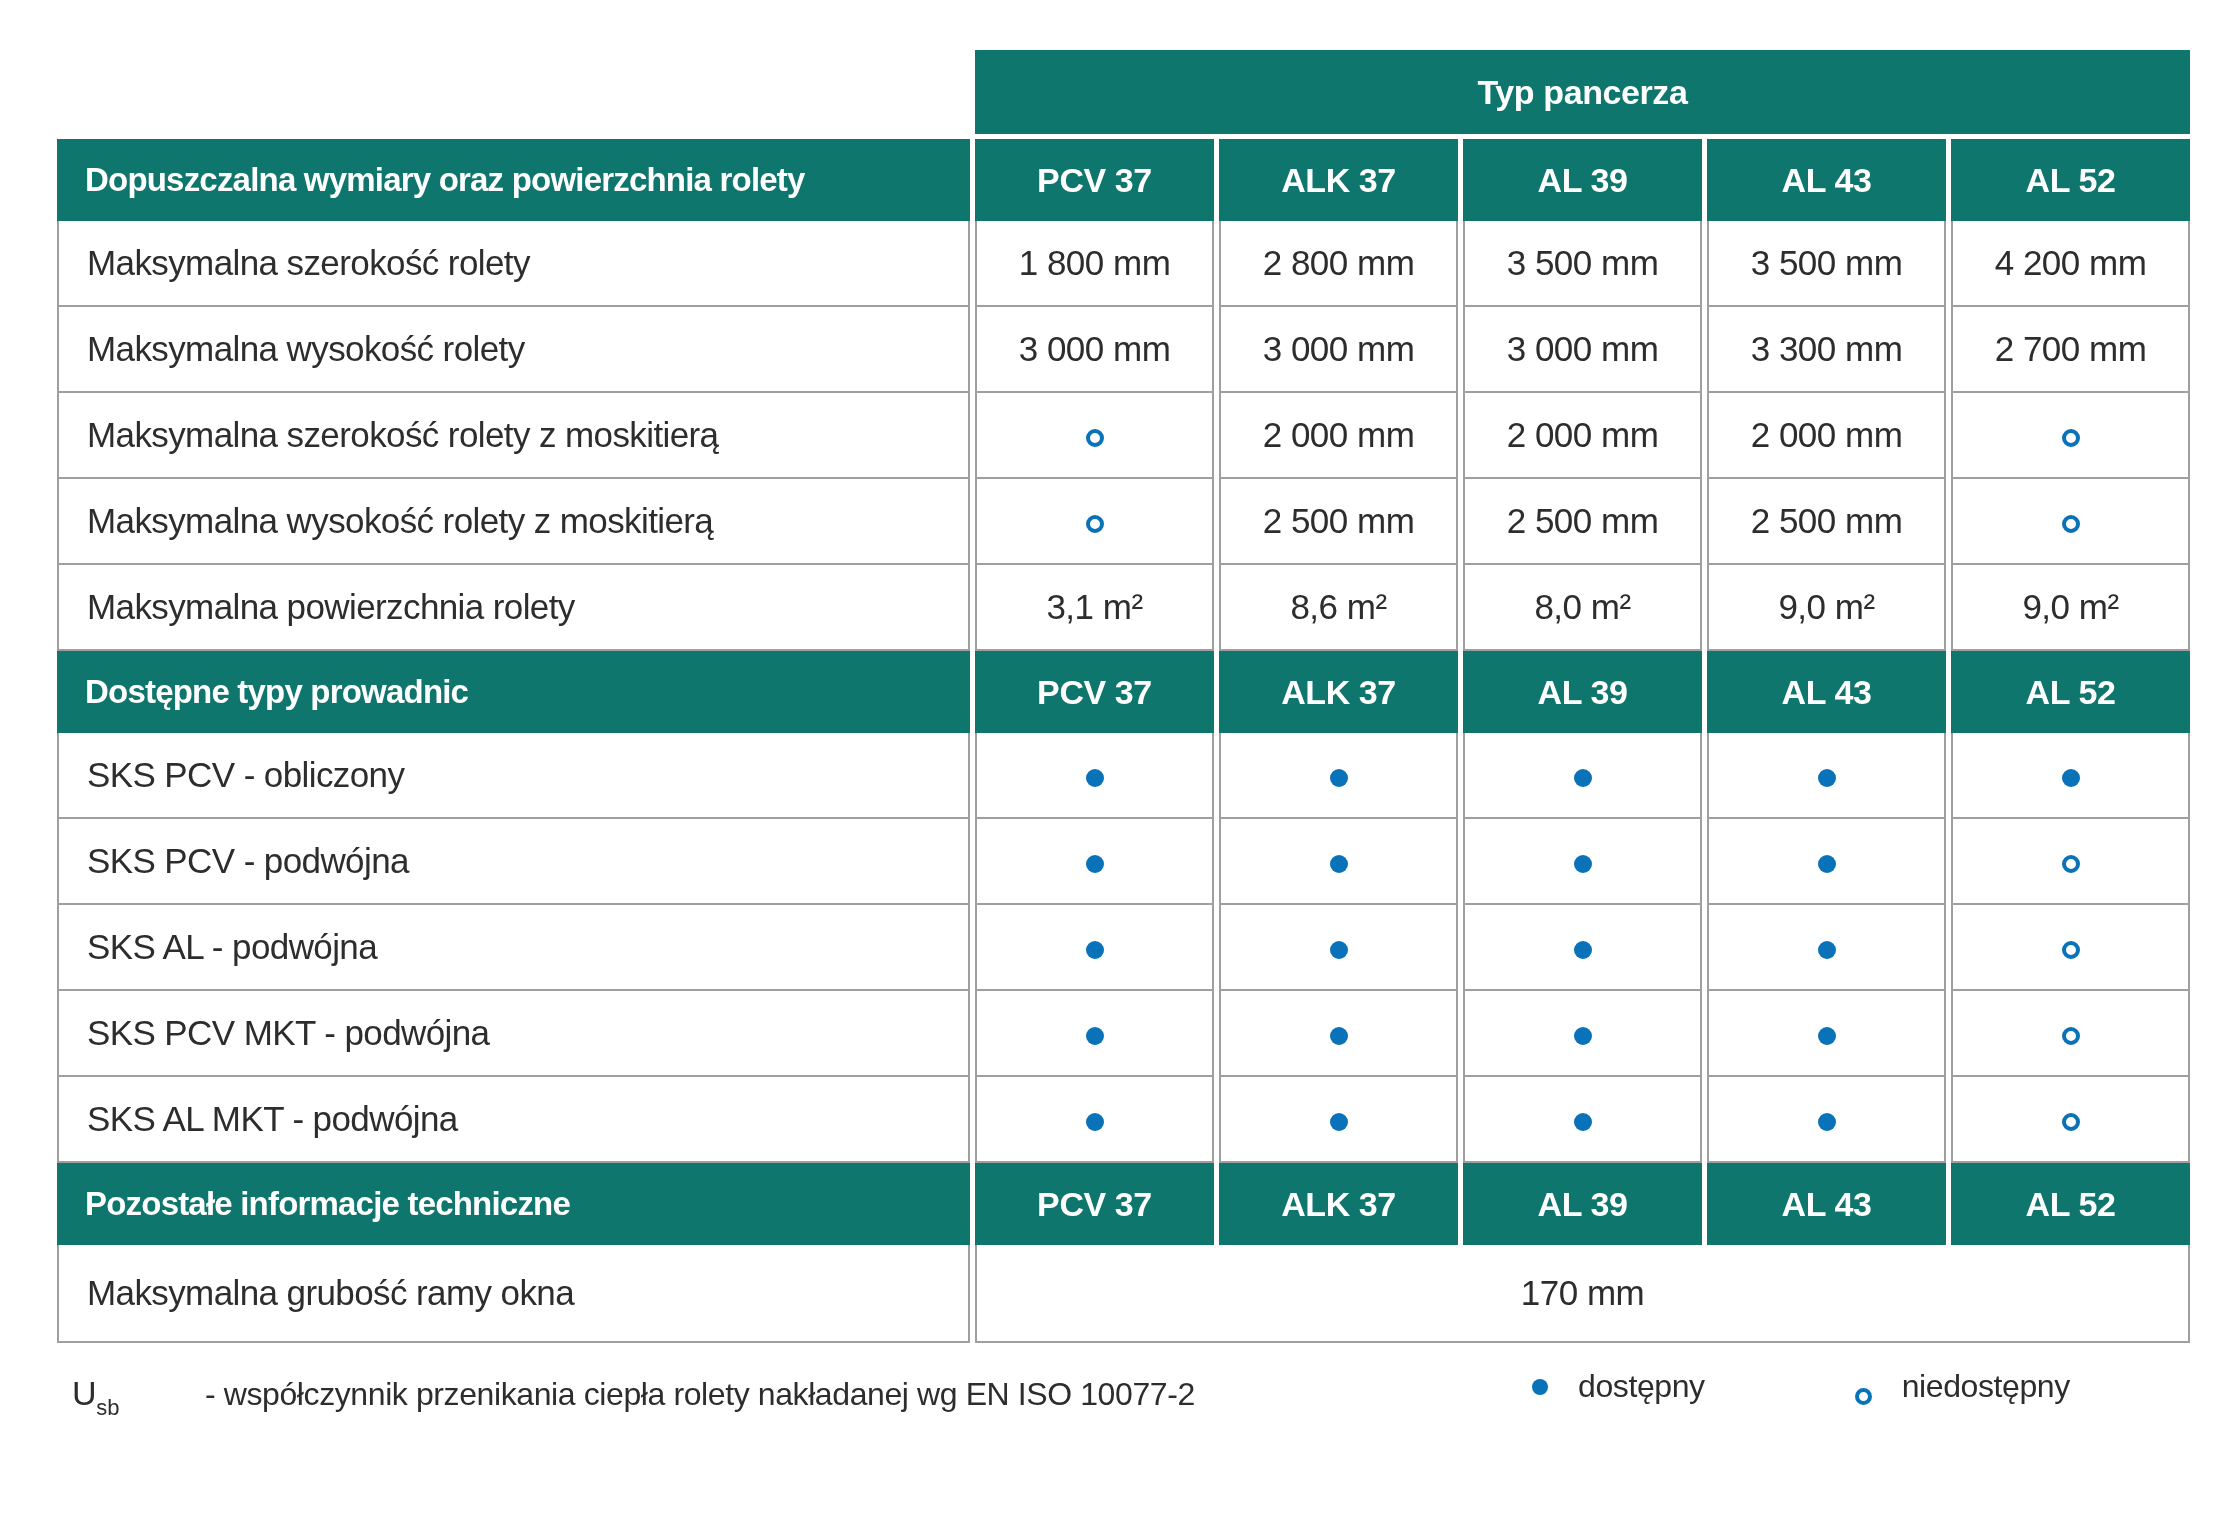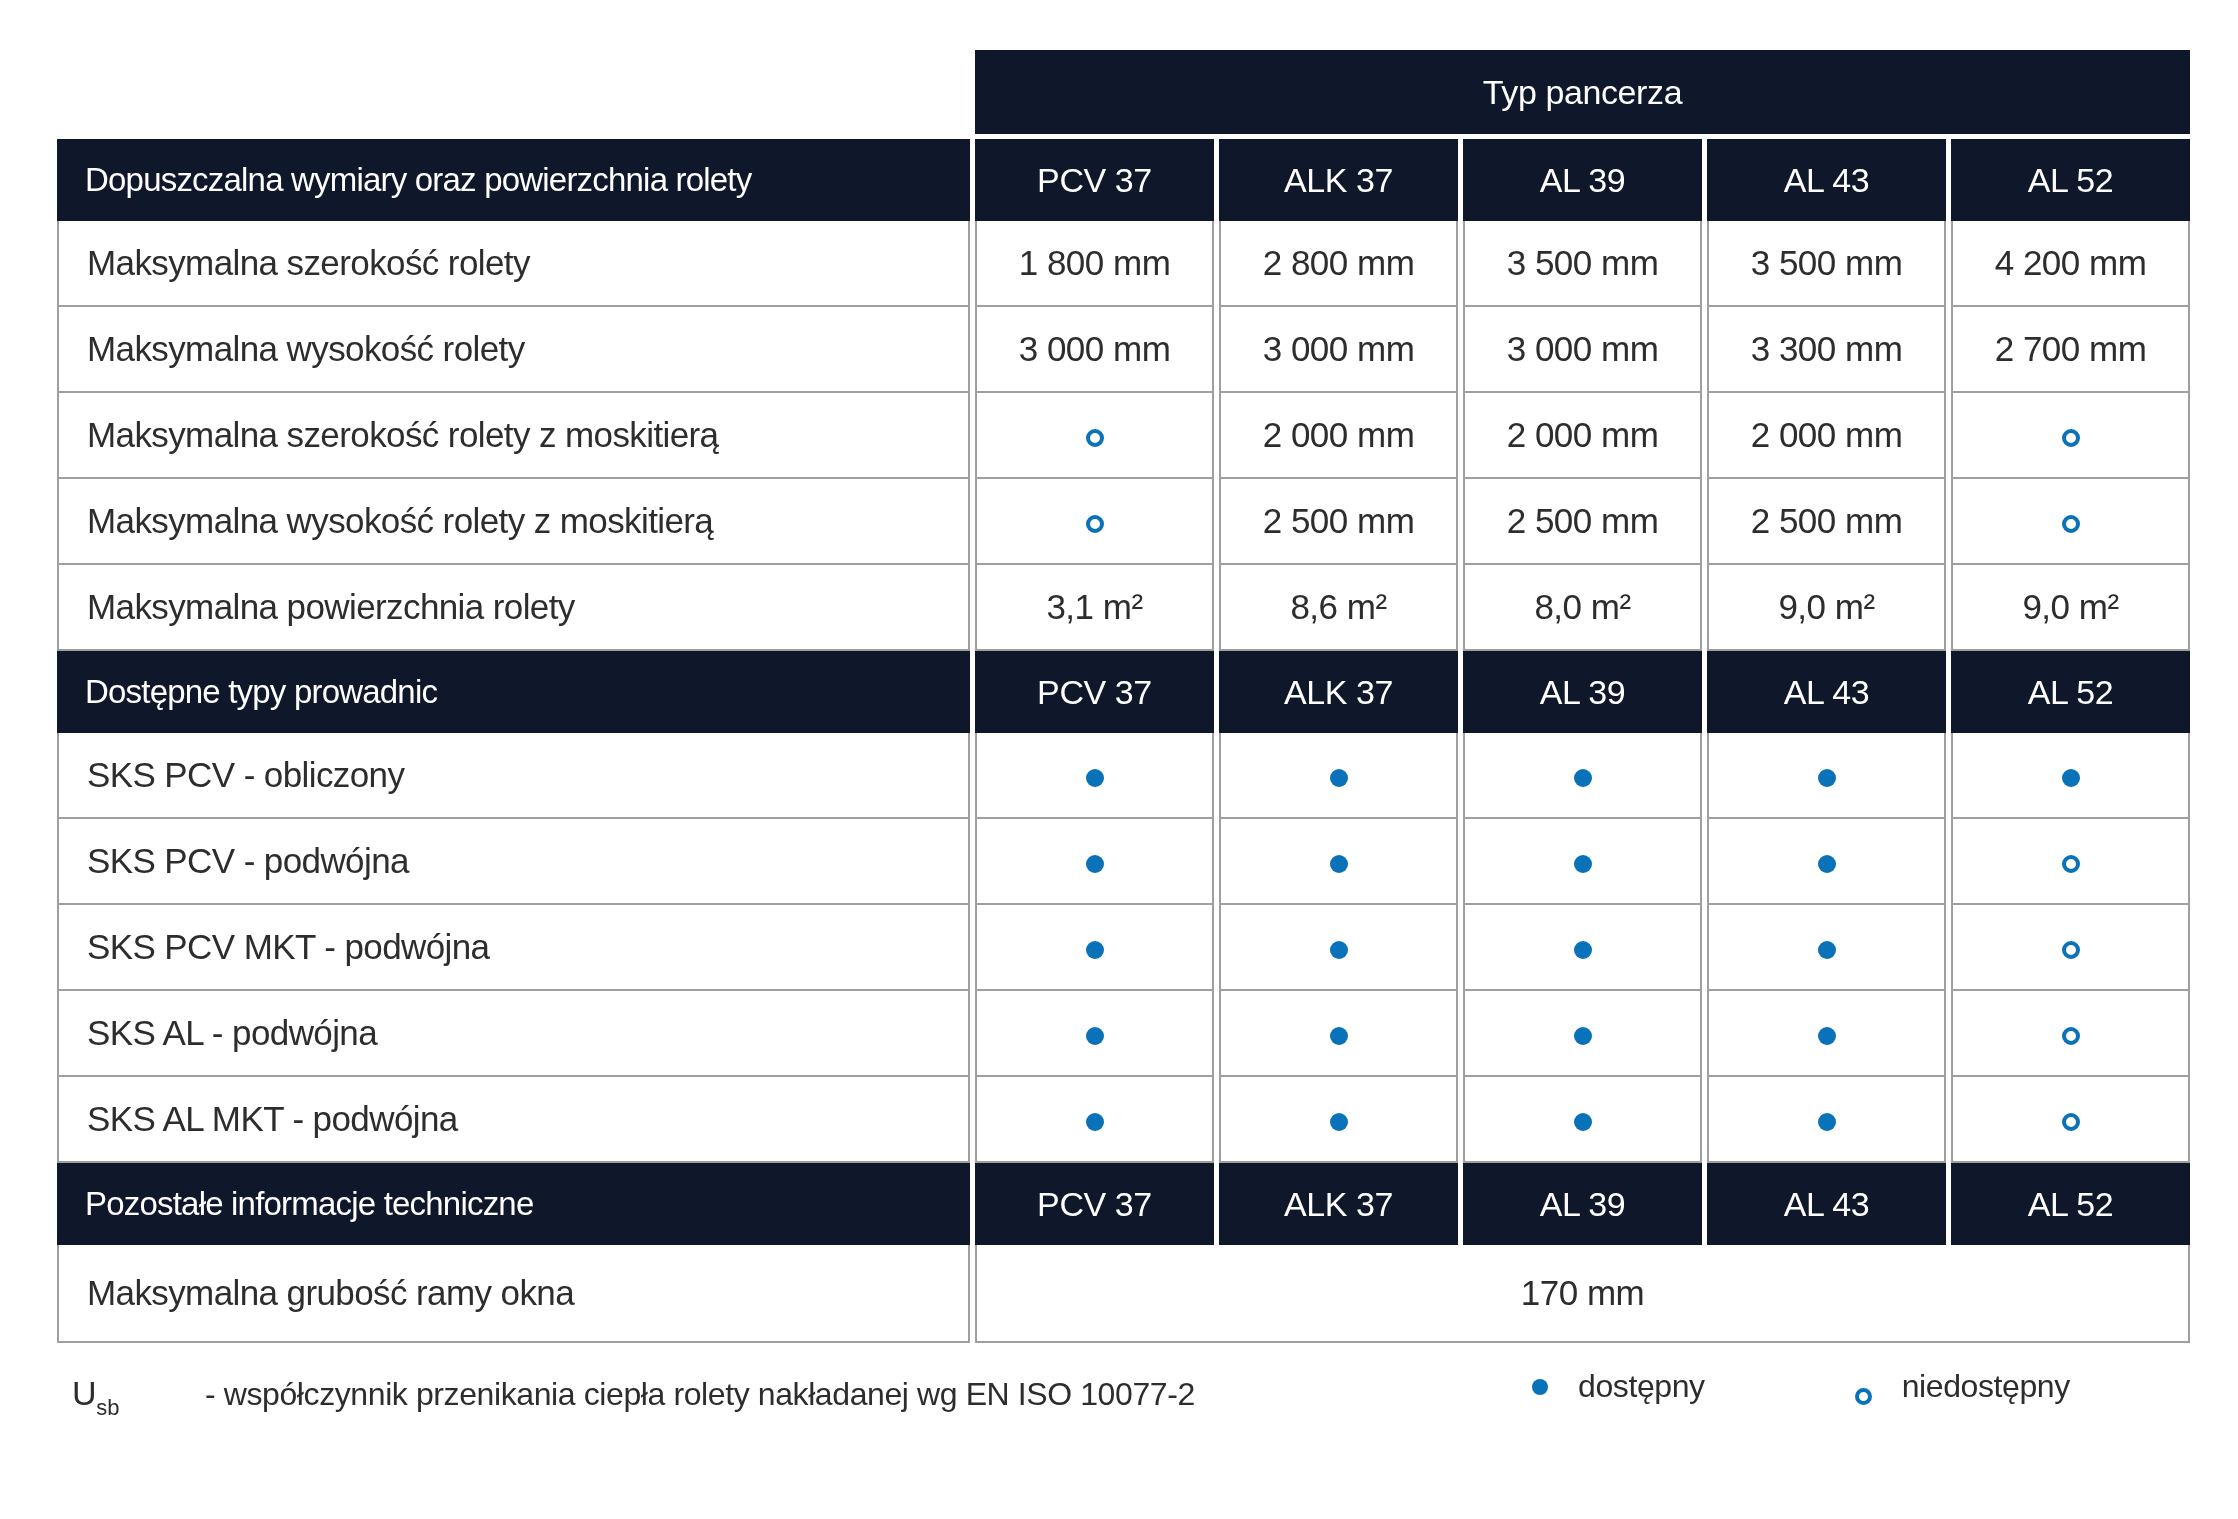--- a/index.html
+++ b/index.html
@@ -21,21 +21,21 @@
     background:#ffffff;
     border-left:2px solid #9f9f9f;
     border-right:2px solid #9f9f9f;
     border-bottom:2px solid #9f9f9f;
   }
   td.lbl{ text-align:left; padding-left:28px; font-size:35px; letter-spacing:-0.6px;}
   td.val{ text-align:center; font-size:35px; letter-spacing:-0.5px;}
 
   
   td.blue{
-    background:#0f172a; color:#ffffff; font-weight:normal;
+    background:#0f766e; color:#ffffff; font-weight:bold;
     font-size:34px; letter-spacing:-0.4px;
   }
   td.banner{ text-align:center; }
   td.sec-title{ text-align:left; padding-left:28px; letter-spacing:-0.8px; font-size:33px;}
   td.col-h{ text-align:center; }
 
   tr.banner-row td{ height:84px; }
   tr.spacer-row td{ height:5px; background:transparent; border:none; }
   tr.header-row td{ height:82px; }
   tr.data-row td{ height:86px; }
@@ -156,29 +156,29 @@
     </tr>
     <tr class="data-row">
       <td class="cell lbl">SKS PCV - podwójna</td>
       <td class="cell val"><span class="dot" data-dot-type="filled"></span></td>
       <td class="cell val"><span class="dot" data-dot-type="filled"></span></td>
       <td class="cell val"><span class="dot" data-dot-type="filled"></span></td>
       <td class="cell val"><span class="dot" data-dot-type="filled"></span></td>
       <td class="cell val"><span class="dot" data-dot-type="hollow"></span></td>
     </tr>
     <tr class="data-row">
+      <td class="cell lbl">SKS AL - podwójna</td>
+      <td class="cell val"><span class="dot" data-dot-type="filled"></span></td>
+      <td class="cell val"><span class="dot" data-dot-type="filled"></span></td>
+      <td class="cell val"><span class="dot" data-dot-type="filled"></span></td>
+      <td class="cell val"><span class="dot" data-dot-type="filled"></span></td>
+      <td class="cell val"><span class="dot" data-dot-type="hollow"></span></td>
+    </tr>
+    <tr class="data-row">
       <td class="cell lbl">SKS PCV MKT - podwójna</td>
-      <td class="cell val"><span class="dot" data-dot-type="filled"></span></td>
-      <td class="cell val"><span class="dot" data-dot-type="filled"></span></td>
-      <td class="cell val"><span class="dot" data-dot-type="filled"></span></td>
-      <td class="cell val"><span class="dot" data-dot-type="filled"></span></td>
-      <td class="cell val"><span class="dot" data-dot-type="hollow"></span></td>
-    </tr>
-    <tr class="data-row">
-      <td class="cell lbl">SKS AL - podwójna</td>
       <td class="cell val"><span class="dot" data-dot-type="filled"></span></td>
       <td class="cell val"><span class="dot" data-dot-type="filled"></span></td>
       <td class="cell val"><span class="dot" data-dot-type="filled"></span></td>
       <td class="cell val"><span class="dot" data-dot-type="filled"></span></td>
       <td class="cell val"><span class="dot" data-dot-type="hollow"></span></td>
     </tr>
     <tr class="data-row">
       <td class="cell lbl">SKS AL MKT - podwójna</td>
       <td class="cell val"><span class="dot" data-dot-type="filled"></span></td>
       <td class="cell val"><span class="dot" data-dot-type="filled"></span></td>

